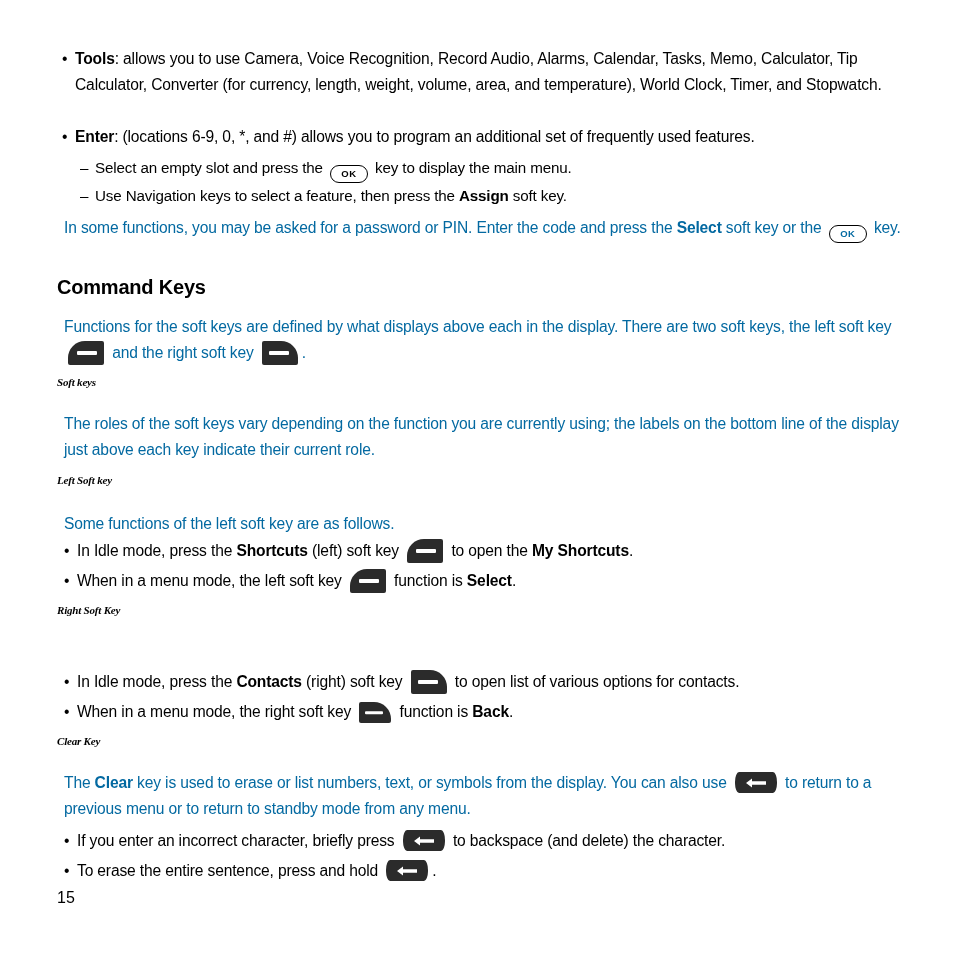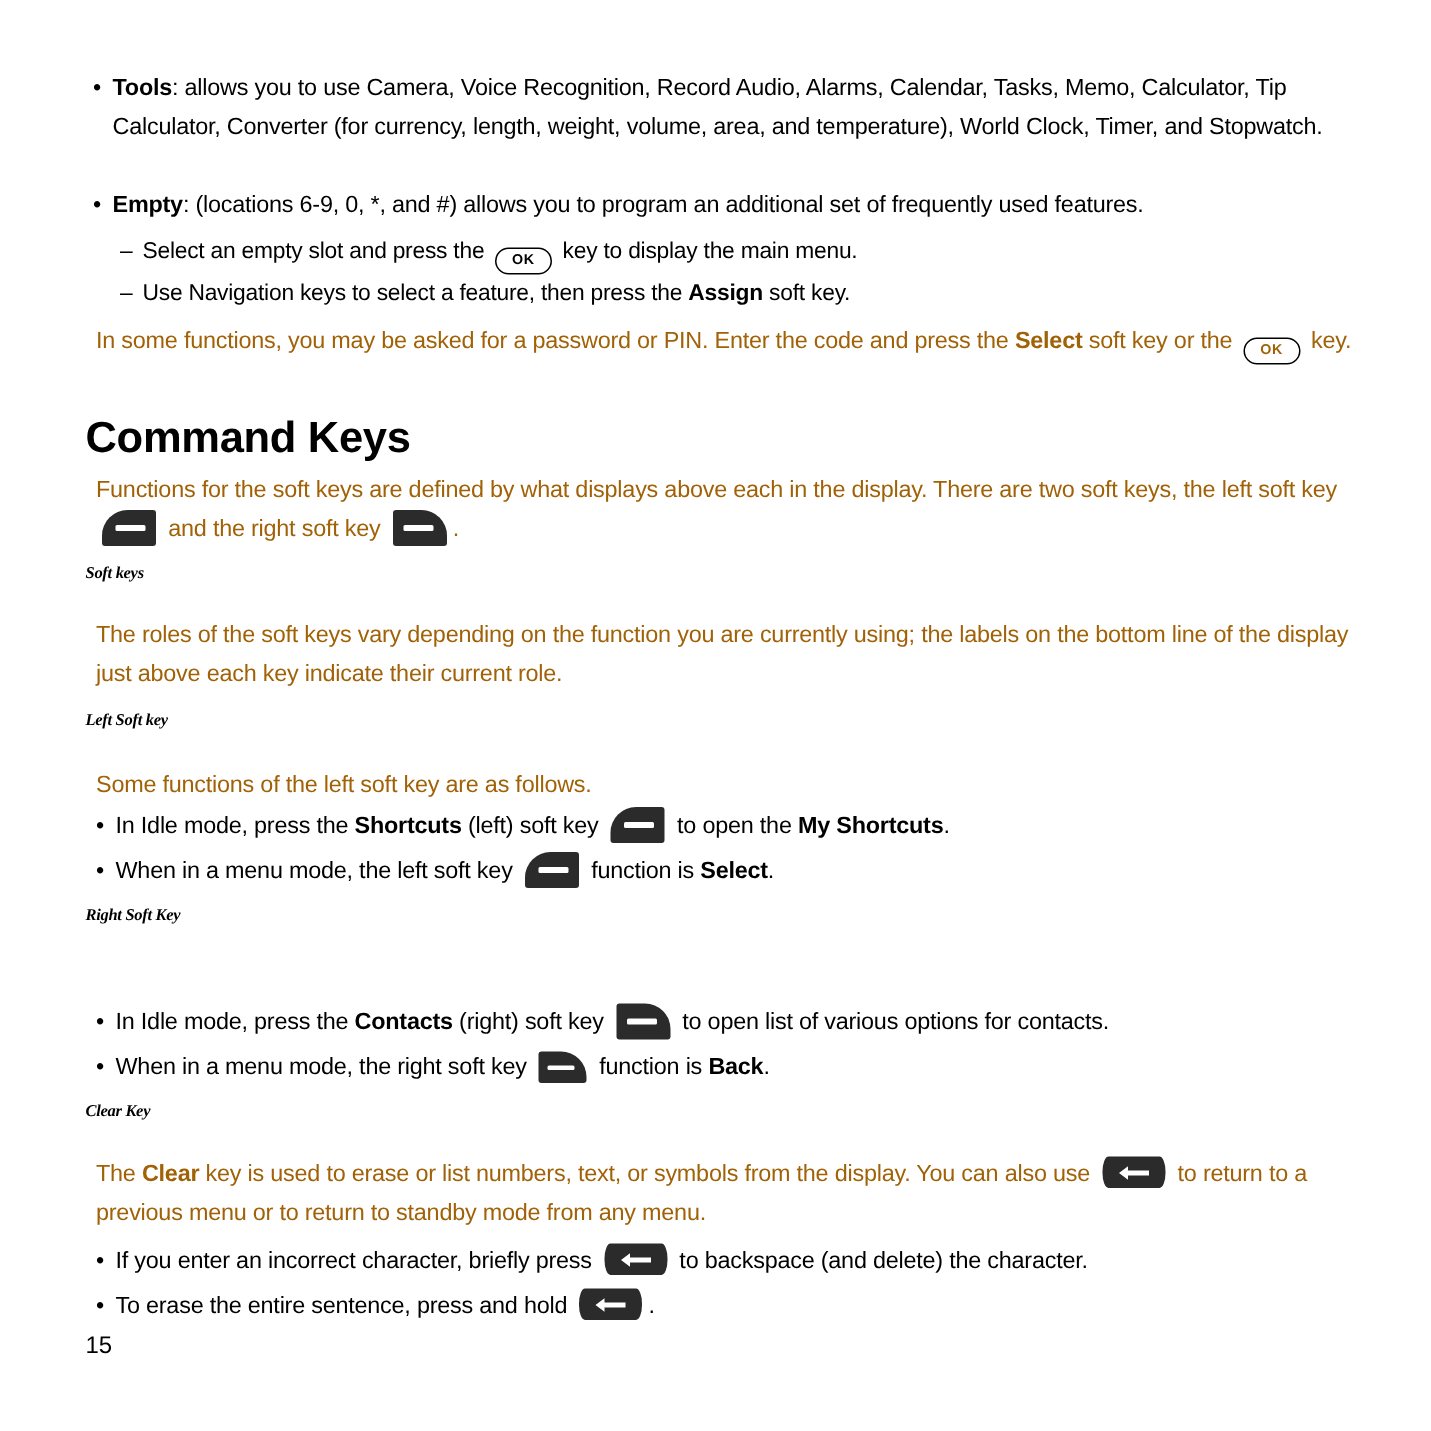--- a/index.html
+++ b/index.html
@@ -21,21 +21,21 @@
     width: 954px;
     height: 954px;
     background: #ffffff;
   }
 
   
   .blk {
     position: absolute;
     font-size: 15.6px;
     line-height: 26px;
-    color: #a16207;
+    color: #0369a1;
     letter-spacing: -0.15px;
   }
   .body-para { }
 
   b, .b { font-weight: bold; }
 
   
   .bullet {
     position: absolute;
     font-size: 15.6px;
@@ -66,21 +66,21 @@
   }
   .subbullet .btext {
     display: block;
     margin-left: 15px;
   }
 
   
   h1.head1 {
     position: absolute;
     margin: 0;
-    font-size: 29px;
+    font-size: 20px;
     font-weight: bold;
     letter-spacing: -0.2px;
     color: #000;
   }
   h2.head2 {
     position: absolute;
     margin: 0;
     font-size: 11px;
     font-weight: bold;
     font-style: italic;
@@ -173,21 +173,21 @@
   <div class="bullet" style="left:62px; top:46px; width:830px;">
     <span class="dot">•</span>
     <span class="btext">
       <b>Tools</b><span>: allows you to use Camera, Voice Recognition, Record Audio, Alarms, Calendar, Tasks, Memo, Calculator, Tip Calculator, Converter (for currency, length, weight, volume, area, and temperature), World Clock, Timer, and Stopwatch.</span>
     </span>
   </div>
 
   <div class="bullet" style="left:62px; top:124px; width:830px;">
     <span class="dot">•</span>
     <span class="btext">
-      <b>Empty</b><span>: (locations 6-9, 0, *, and #) allows you to program an additional set of frequently used features.</span>
+      <b>Enter</b><span>: (locations 6-9, 0, *, and #) allows you to program an additional set of frequently used features.</span>
     </span>
   </div>
 
   <div class="subbullet" style="left:80px; top:155px; width:800px;">
     <span class="dash">–</span>
     <span class="btext">
       <span>Select an empty slot and press the</span>
       <span class="icon ok-key">OK</span>
       <span>key to display the main menu.</span>
     </span>

